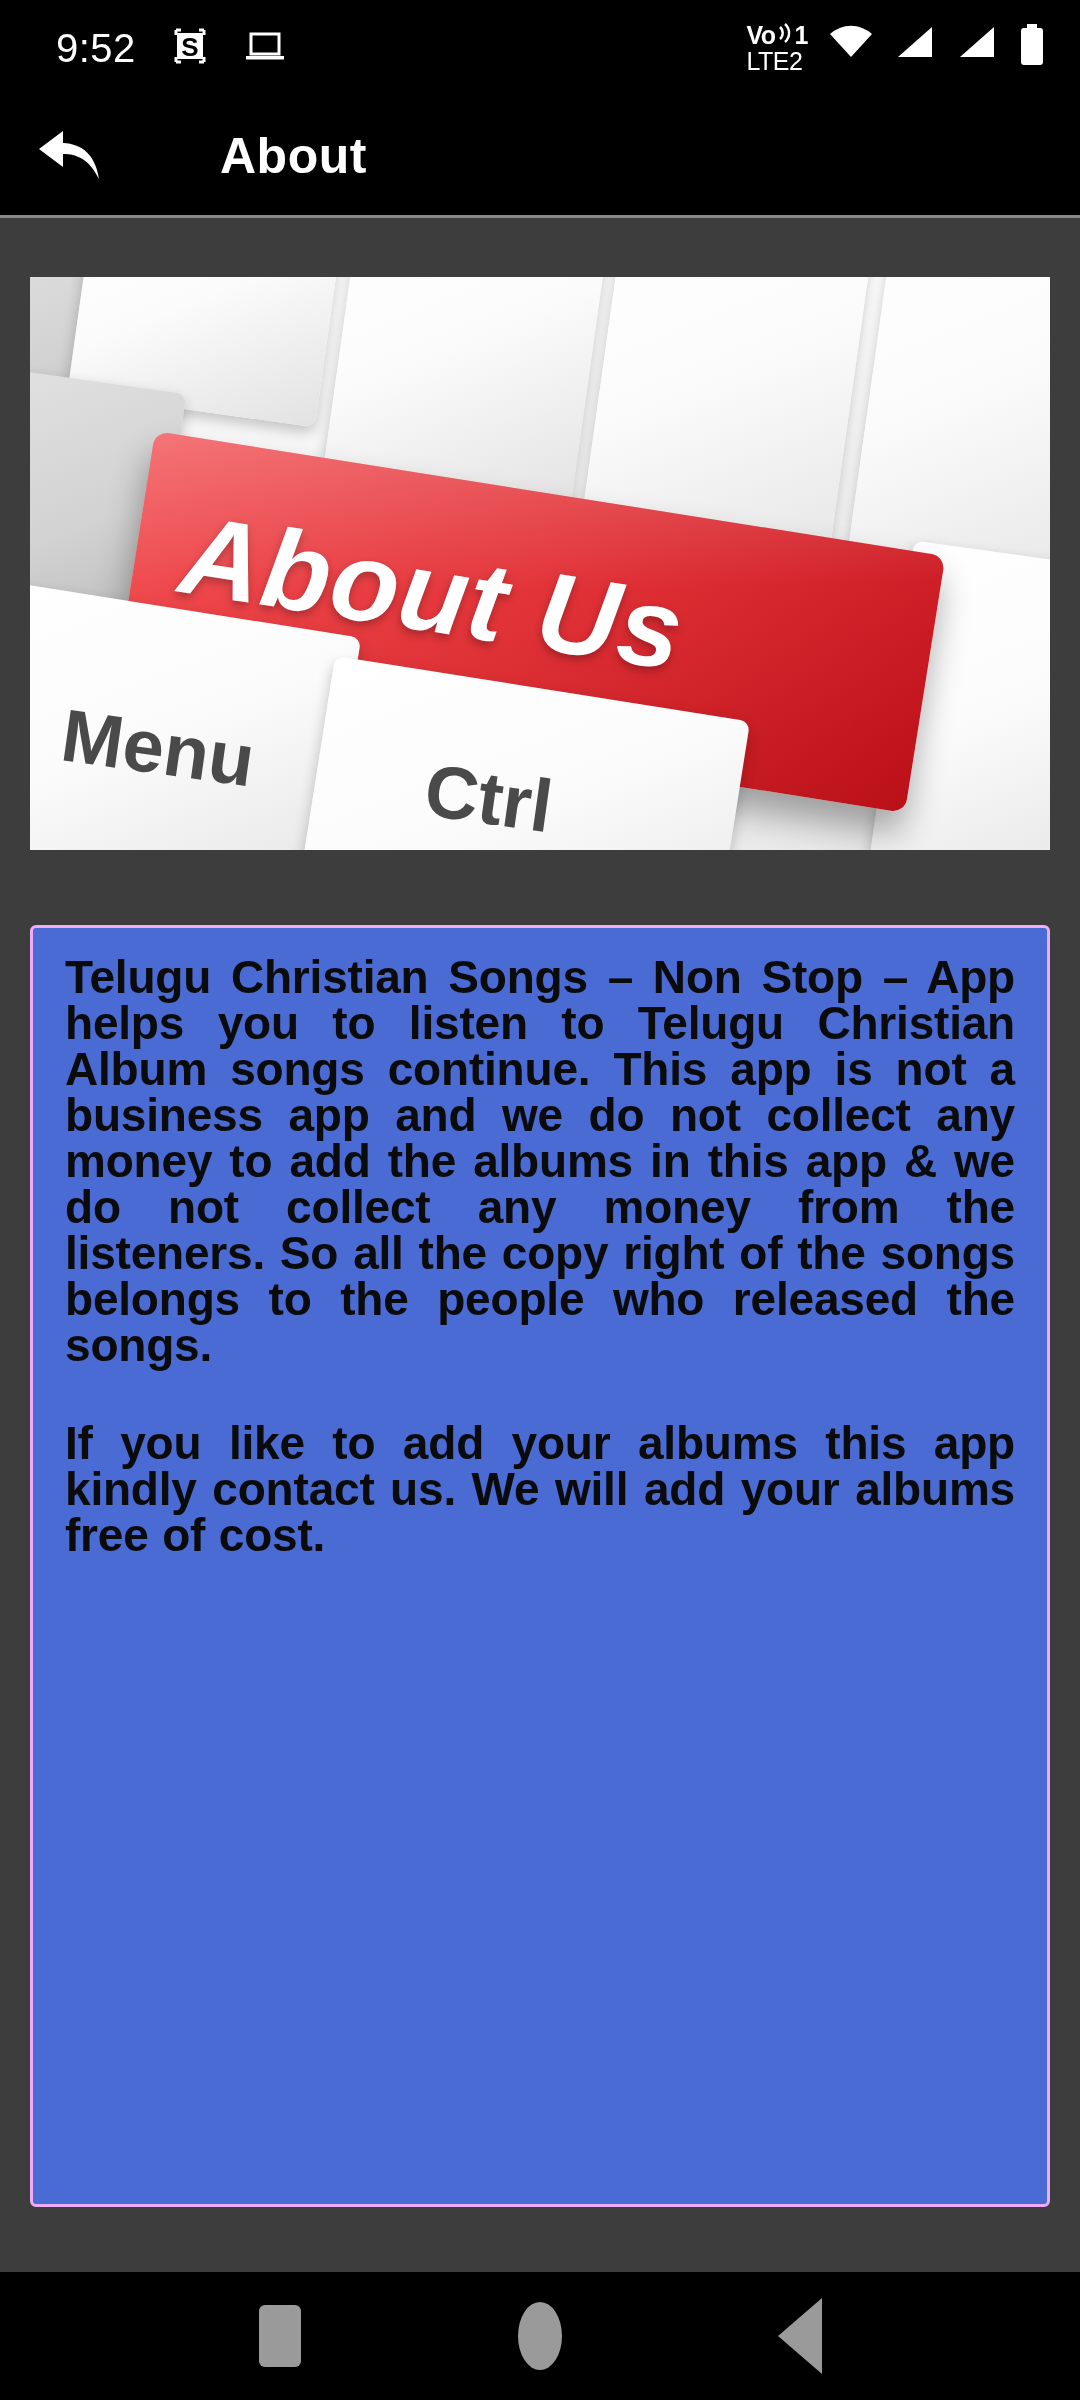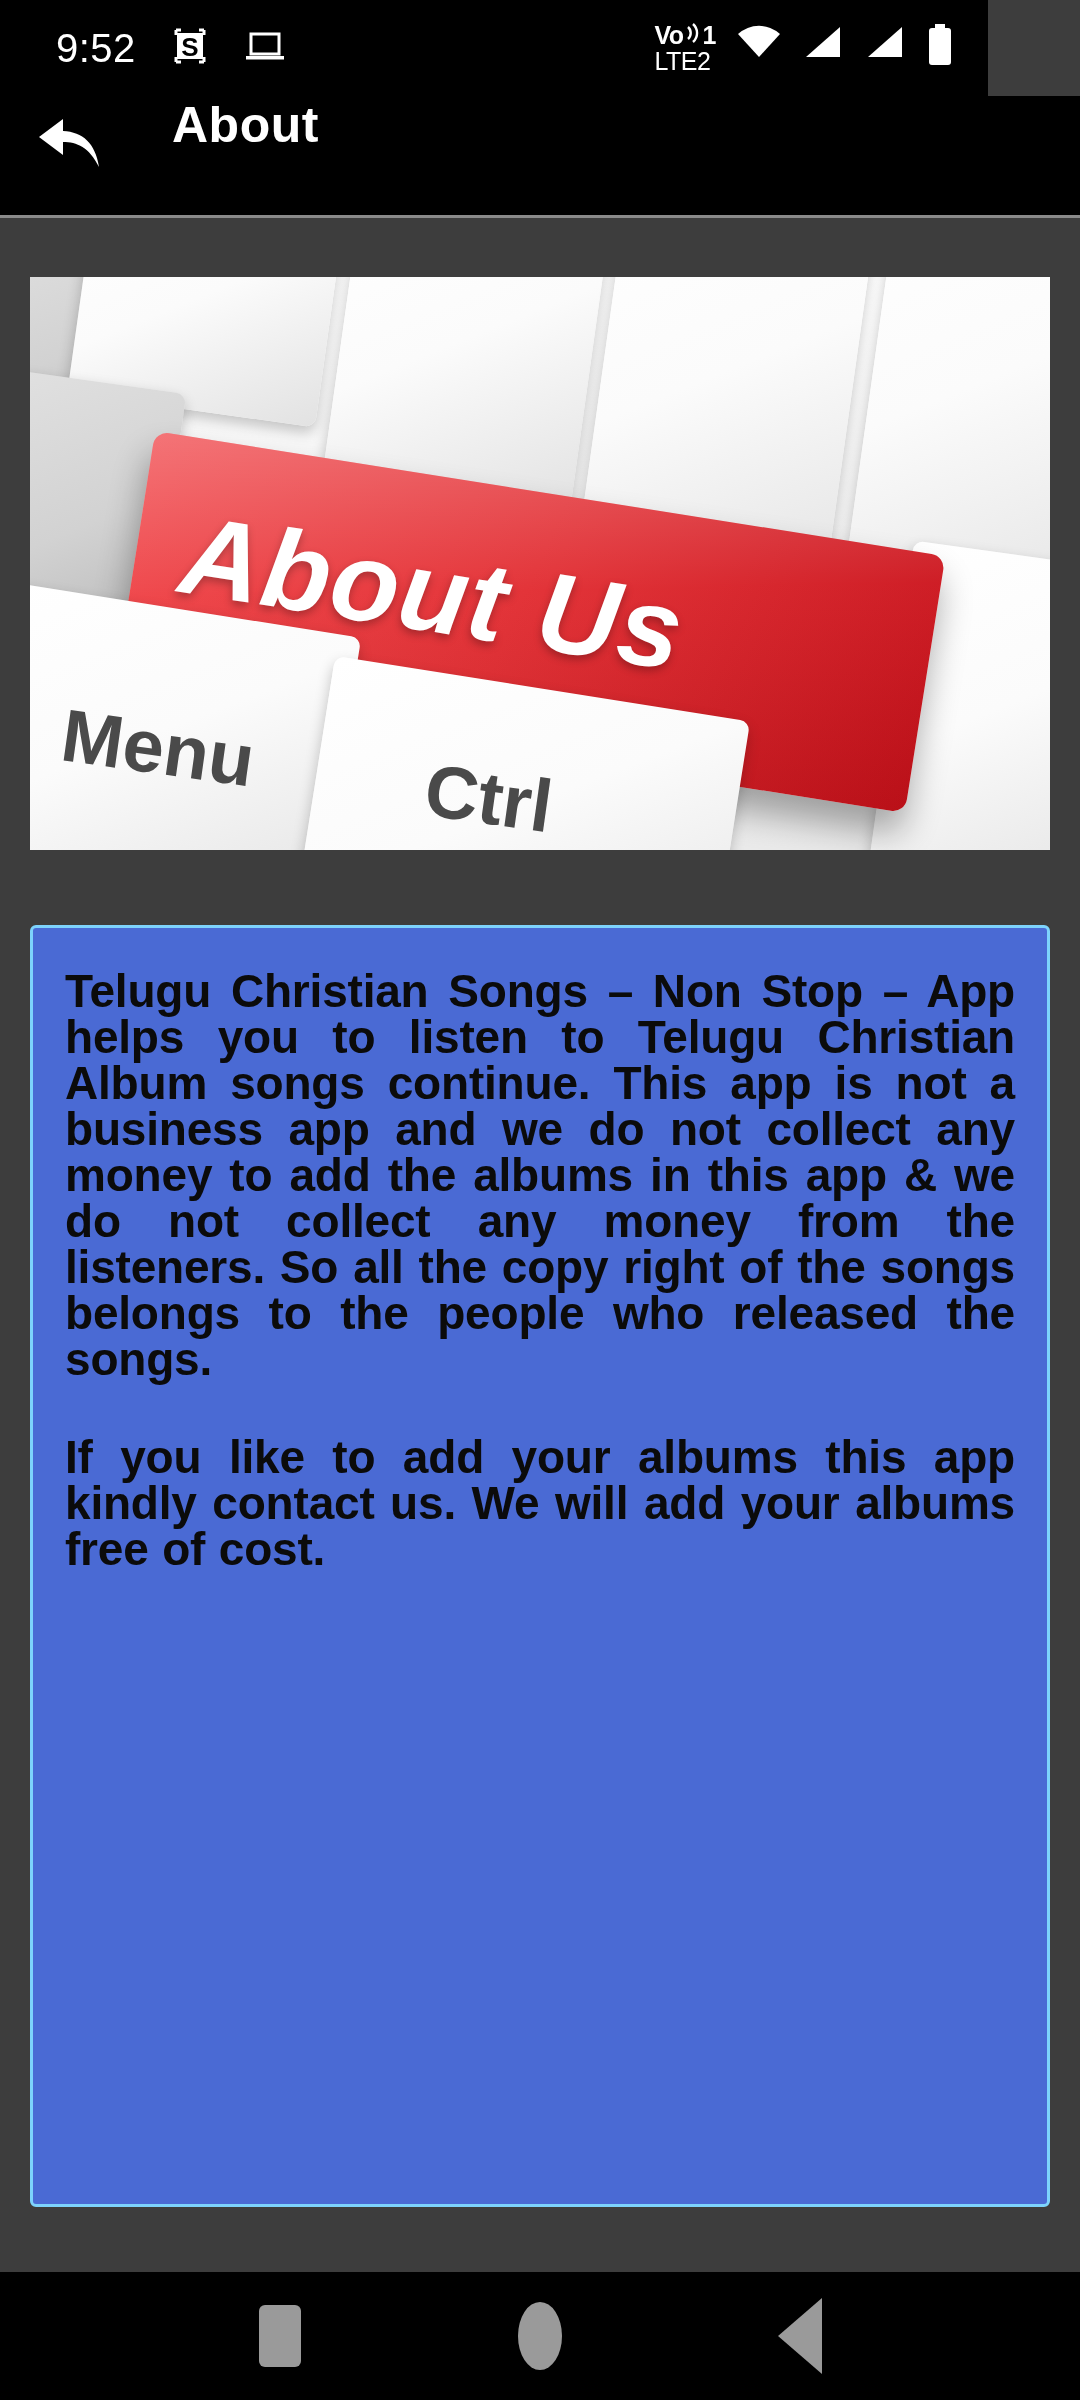--- a/index.html
+++ b/index.html
@@ -19,21 +19,21 @@
     width: 1080px;
     height: 2400px;
     background: #3d3d3d;
     overflow: hidden;
   }
 
   
   #status-bar {
     position: absolute;
     left: 0; top: 0;
-    width: 988px; height: 96px;
+    width: 1080px; height: 96px;
     background: #000000;
     display: flex;
     align-items: center;
     justify-content: space-between;
     padding: 0 34px 0 56px;
     box-sizing: border-box;
   }
   .status-left {
     display: flex;
     align-items: center;
@@ -75,22 +75,24 @@
     margin-top: 1px;
   }
 
   
   #app-bar {
     position: absolute;
     left: 0; top: 96px;
     width: 1080px; height: 119px;
     background: #000000;
     display: flex;
+    align-items: center;
     box-sizing: border-box;
     padding-left: 24px;
+    gap: 48px;
   }
   #back-button {
     width: 96px; height: 96px;
     display: flex;
     align-items: center;
     justify-content: center;
     cursor: pointer;
   }
   #app-title {
     color: #ffffff;
@@ -190,24 +192,24 @@
     transform: rotate(8deg);
   }
 
   
   #about-card {
     position: absolute;
     left: 30px; top: 707px;
     width: 1020px;
     height: 1282px;
     background: #4a6ad4;
-    border: 3px solid #7dd3fc;
+    border: 3px solid #f0abfc;
     border-radius: 6px;
     box-sizing: border-box;
-    padding: 40px 32px 28px 32px;
+    padding: 26px 32px 28px 32px;
     overflow: hidden;
   }
   .about-para {
     color: #0b0b0b;
     font-size: 46px;
     line-height: 1.0;
     font-weight: 700;
     font-family: "Liberation Sans Narrow", "Liberation Sans", sans-serif;
     font-stretch: condensed;
     text-align: justify;

